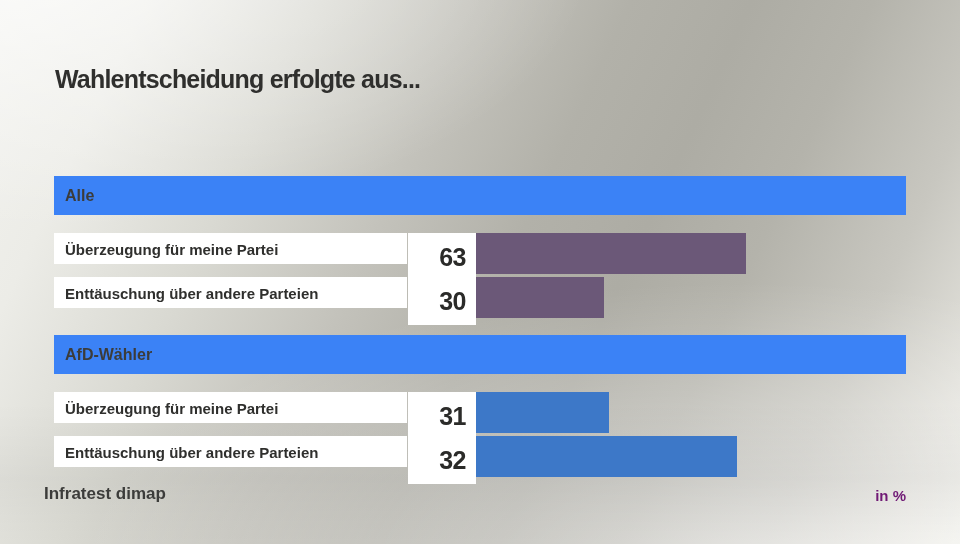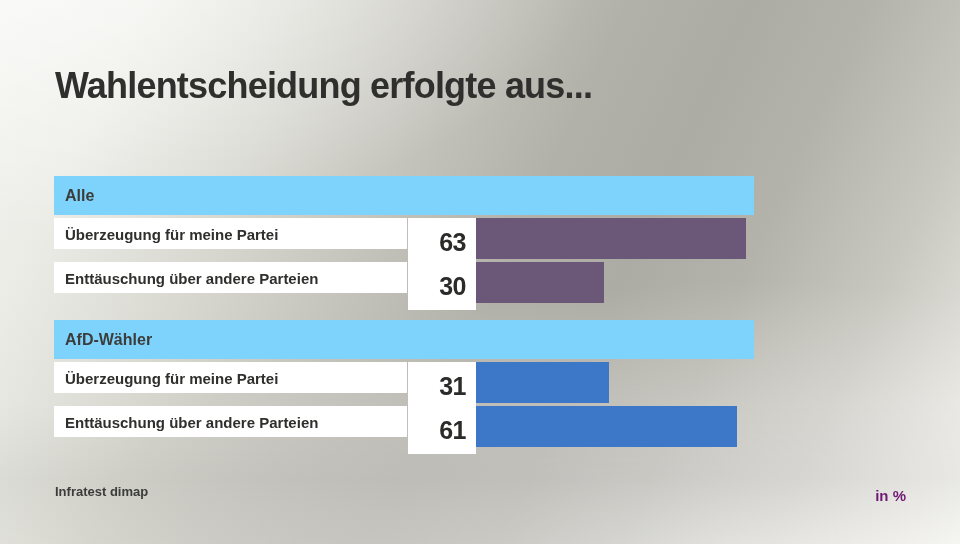--- a/index.html
+++ b/index.html
@@ -75,41 +75,41 @@
     top: 34px;
     font-size: 19px;
     font-weight: bold;
     color: #3a3a38;
     letter-spacing: -0.2px;
   }
   .headline {
     position: absolute;
     left: 55px;
     top: 65px;
-    font-size: 36px;
+    font-size: 25px;
     font-weight: bold;
     color: #2f2f2d;
     letter-spacing: -0.8px;
     white-space: nowrap;
   }
 
   
   .chart {
     position: absolute;
     left: 54px;
     top: 176px;
     width: 852px;
   }
   .group-header {
     position: relative;
     height: 39px;
-    width: 700px;
-    background: #7dd3fc;
+    width: 852px;
+    background: #3b82f6;
     box-sizing: border-box;
-    margin-bottom: 3px;
+    margin-bottom: 18px;
   }
   .group-header .gh-label {
     position: absolute;
     left: 11px;
     top: 50%;
     transform: translateY(-50%);
     font-size: 16px;
     font-weight: bold;
     color: #3c3c3a;
   }
@@ -168,23 +168,23 @@
     width: 0;
   }
 
   .group-gap {
     height: 14px;
   }
 
   
   .source {
     position: absolute;
-    left: 55px;
+    left: 44px;
     top: 484px;
-    font-size: 13px;
+    font-size: 17px;
     font-weight: bold;
     color: #3c3c3a;
   }
   .unit {
     position: absolute;
     right: 54px;
     top: 487px;
     font-size: 15px;
     font-weight: bold;
     color: #701a75;
@@ -241,21 +241,21 @@
           </div>
           <div class="bar-track">
             <div class="bar" style="width: 132.68px; background: rgb(61, 120, 200);"></div>
           </div>
         </div>
         <div class="bar-row">
           <div class="cell-label">
             <span>Enttäuschung über andere Parteien</span>
           </div>
           <div class="cell-value">
-            <span>61</span>
+            <span>32</span>
           </div>
           <div class="bar-track">
             <div class="bar" style="width: 261.08px; background: rgb(61, 120, 200);"></div>
           </div>
         </div>
       </div>
 
     <div class="source">Infratest dimap</div>
     <div class="unit">in %</div>
   </div>

